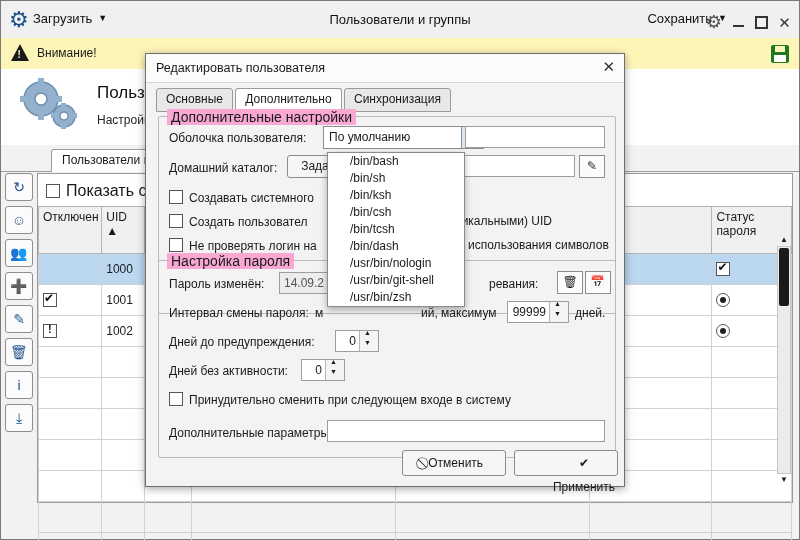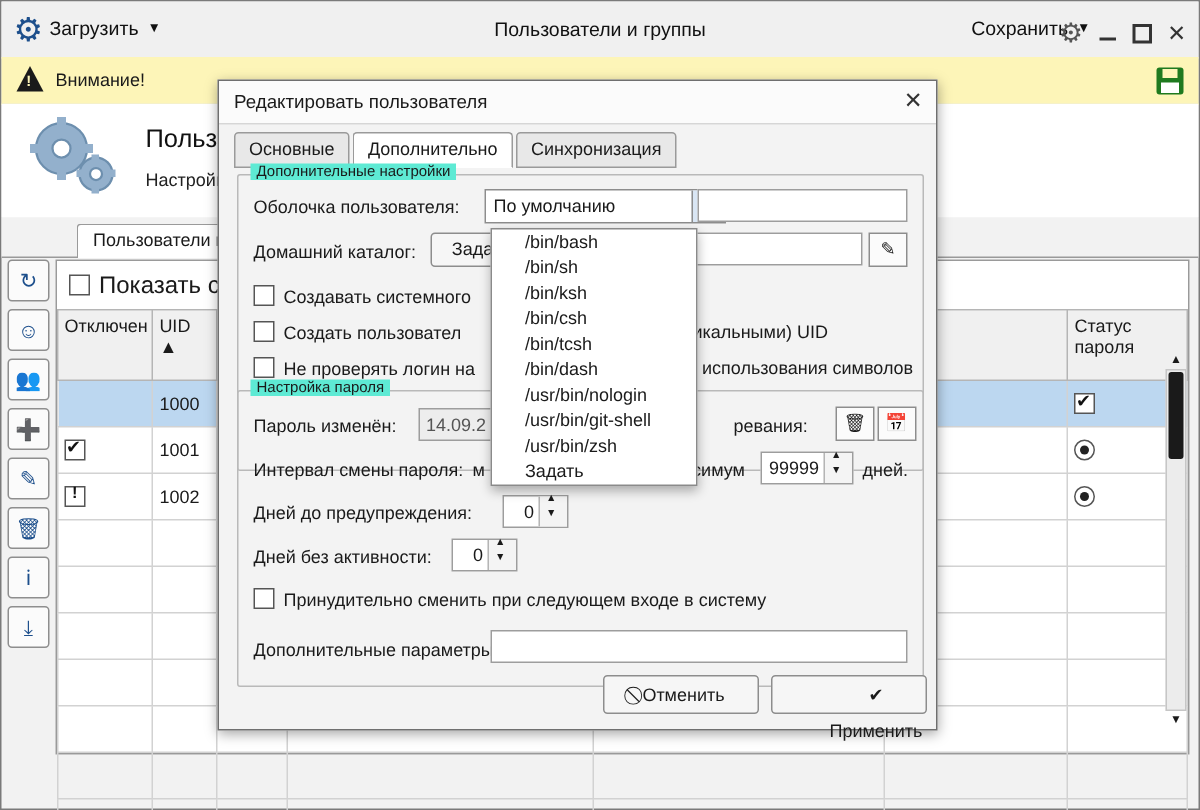--- a/index.html
+++ b/index.html
@@ -71,21 +71,21 @@
   
   .dlg{position:absolute;left:144px;top:52px;width:480px;height:434px;background:#f3f3f3;border:1px solid #6f6f6f;box-shadow:0 2px 8px rgba(0,0,0,.35);box-sizing:border-box;}
   .dlg-title{position:absolute;left:0;top:0;width:478px;height:28px;background:#fbfbfb;border-bottom:1px solid #d6d6d6;}
   .dlg-title .t{position:absolute;left:10px;top:7px;font-size:12.5px;}
   .dlg-title .x{position:absolute;right:9px;top:4px;font-size:15px;color:#333;}
   .dtabs{position:absolute;left:10px;top:34px;height:24px;}
   .dtab{display:inline-block;height:22px;line-height:21px;padding:0 9px;border:1px solid #9a9a9a;background:#e8e8e8;font-size:12px;margin-right:-1px;border-radius:3px 3px 0 0;}
   .dtab.active{background:#ffffff;border-bottom-color:#ffffff;}
 
   .fieldset{position:absolute;border:1px solid #b9b9b9;border-radius:2px;}
-  .legend{position:absolute;top:-8px;left:8px;background:#5eead4;padding:0 4px;font-size:10px;}
+  .legend{position:absolute;top:-8px;left:8px;background:#f9a8d4;padding:0 4px;font-size:14px;}
   .lbl{position:absolute;font-size:12px;}
   .inp{position:absolute;background:#ffffff;border:1px solid #9d9d9d;height:22px;box-sizing:border-box;font-size:12px;padding:2px 4px;color:#111;}
   .inp.ro{background:#ededed;color:#555;}
   .combo{position:absolute;height:23px;border:1px solid #8d8d8d;background:#ffffff;box-sizing:border-box;}
   .combo .val{position:absolute;left:5px;top:3px;font-size:12px;}
   .combo .btn{position:absolute;right:0;top:0;width:21px;height:21px;background:#d9e6f4;border-left:1px solid #8d8d8d;}
   .combo .btn:after{content:"\25BC";position:absolute;left:5px;top:4px;font-size:8px;color:#1b3f6b;}
   .spin{position:absolute;height:22px;border:1px solid #9d9d9d;background:#fff;box-sizing:border-box;}
   .spin .v{position:absolute;right:22px;top:3px;font-size:12px;}
   .spin .ar{position:absolute;right:0;top:0;width:18px;height:20px;border-left:1px solid #b5b5b5;background:#f4f4f4;}
@@ -410,16 +410,15 @@
   <div class="droplist">
     <div>/bin/bash</div>
     <div>/bin/sh</div>
     <div>/bin/ksh</div>
     <div>/bin/csh</div>
     <div>/bin/tcsh</div>
     <div>/bin/dash</div>
     <div>/usr/bin/nologin</div>
     <div>/usr/bin/git-shell</div>
     <div>/usr/bin/zsh</div>
-    <div>Задать</div>
   </div>
 
 </div>
 
 </body></html>

